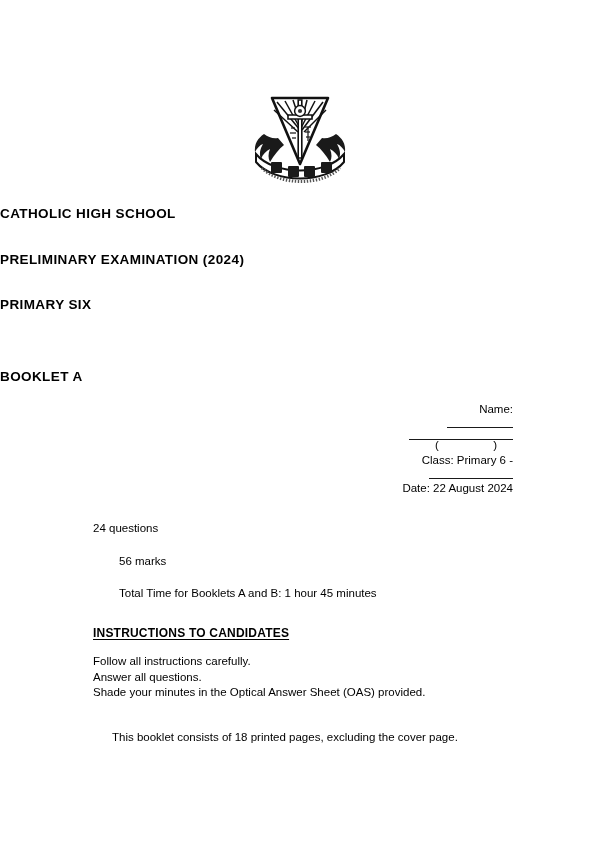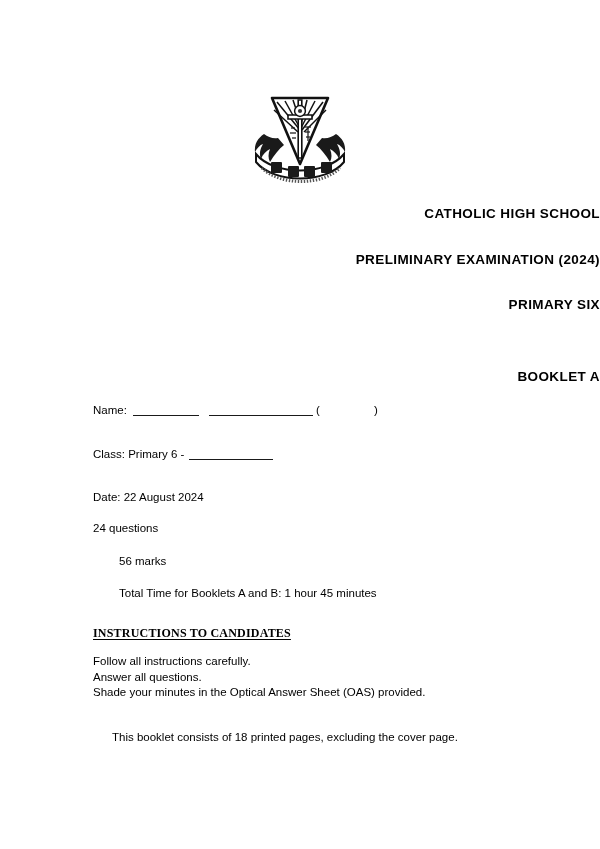--- a/index.html
+++ b/index.html
@@ -36,21 +36,21 @@
     height: 104px;
     display: block;
   }
 
   
   .headings {
     position: absolute;
     top: 207px;
     left: 0;
     width: 600px;
-    text-align: right;
+    text-align: left;
   }
   .headings .hline {
     font-size: 13.5px;
     font-weight: bold;
     letter-spacing: 0.4px;
     line-height: 1;
   }
   .h-school   { margin-bottom: 0; }
   .gap-32 { height: 32px; }
   .gap-30 { height: 30px; }
@@ -62,22 +62,23 @@
     left: 93px;
     top: 404px;
     width: 420px;
     font-size: 11.5px;
     line-height: 1;
   }
   .field-row {
     display: flex;
     align-items: flex-end;
     white-space: pre;
-  }
-  .field-row + .field-row { margin-top: 32px; }
+    flex-direction: column;
+  }
+  .field-row + .field-row { margin-top: 4px; }
   .blank {
     display: inline-block;
     border-bottom: 1px solid #1a1a1a;
     height: 11px;
   }
   .blank-name-1 { width: 66px; margin-left: 6px; }
   .blank-name-2 { width: 104px; margin-left: 10px; }
   .paren {
     display: inline-block;
     margin-left: 3px;
@@ -98,21 +99,20 @@
   
   .instr-head {
     position: absolute;
     left: 93px;
     top: 626px;
     font-size: 12px;
     font-weight: bold;
     text-decoration: underline;
     text-underline-offset: 2px;
     letter-spacing: 0.2px;
-    font-family: Liberation Serif, serif;
   }
   .instr-body {
     position: absolute;
     left: 93px;
     top: 654px;
     font-size: 11.5px;
     line-height: 15.5px;
   }
   .note {
     position: absolute;

